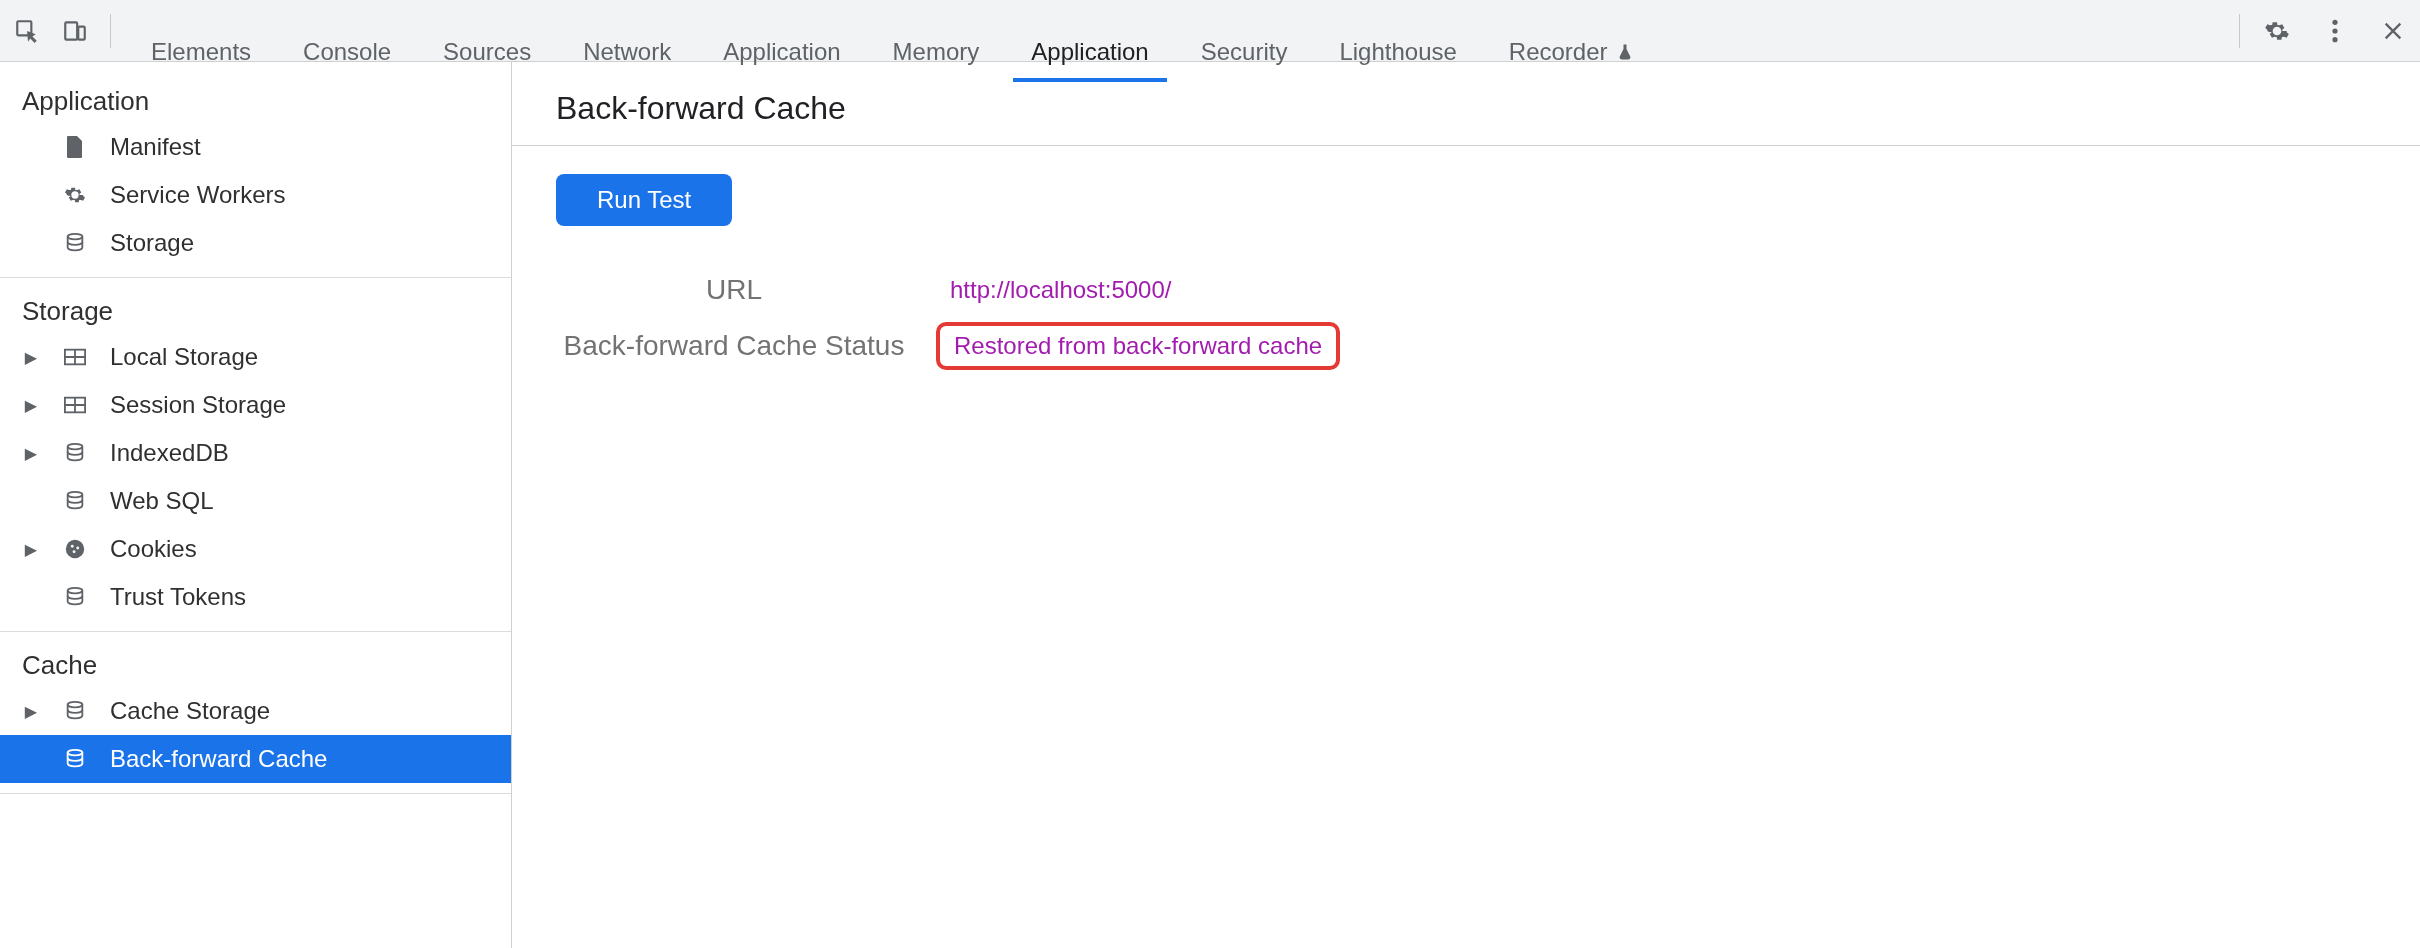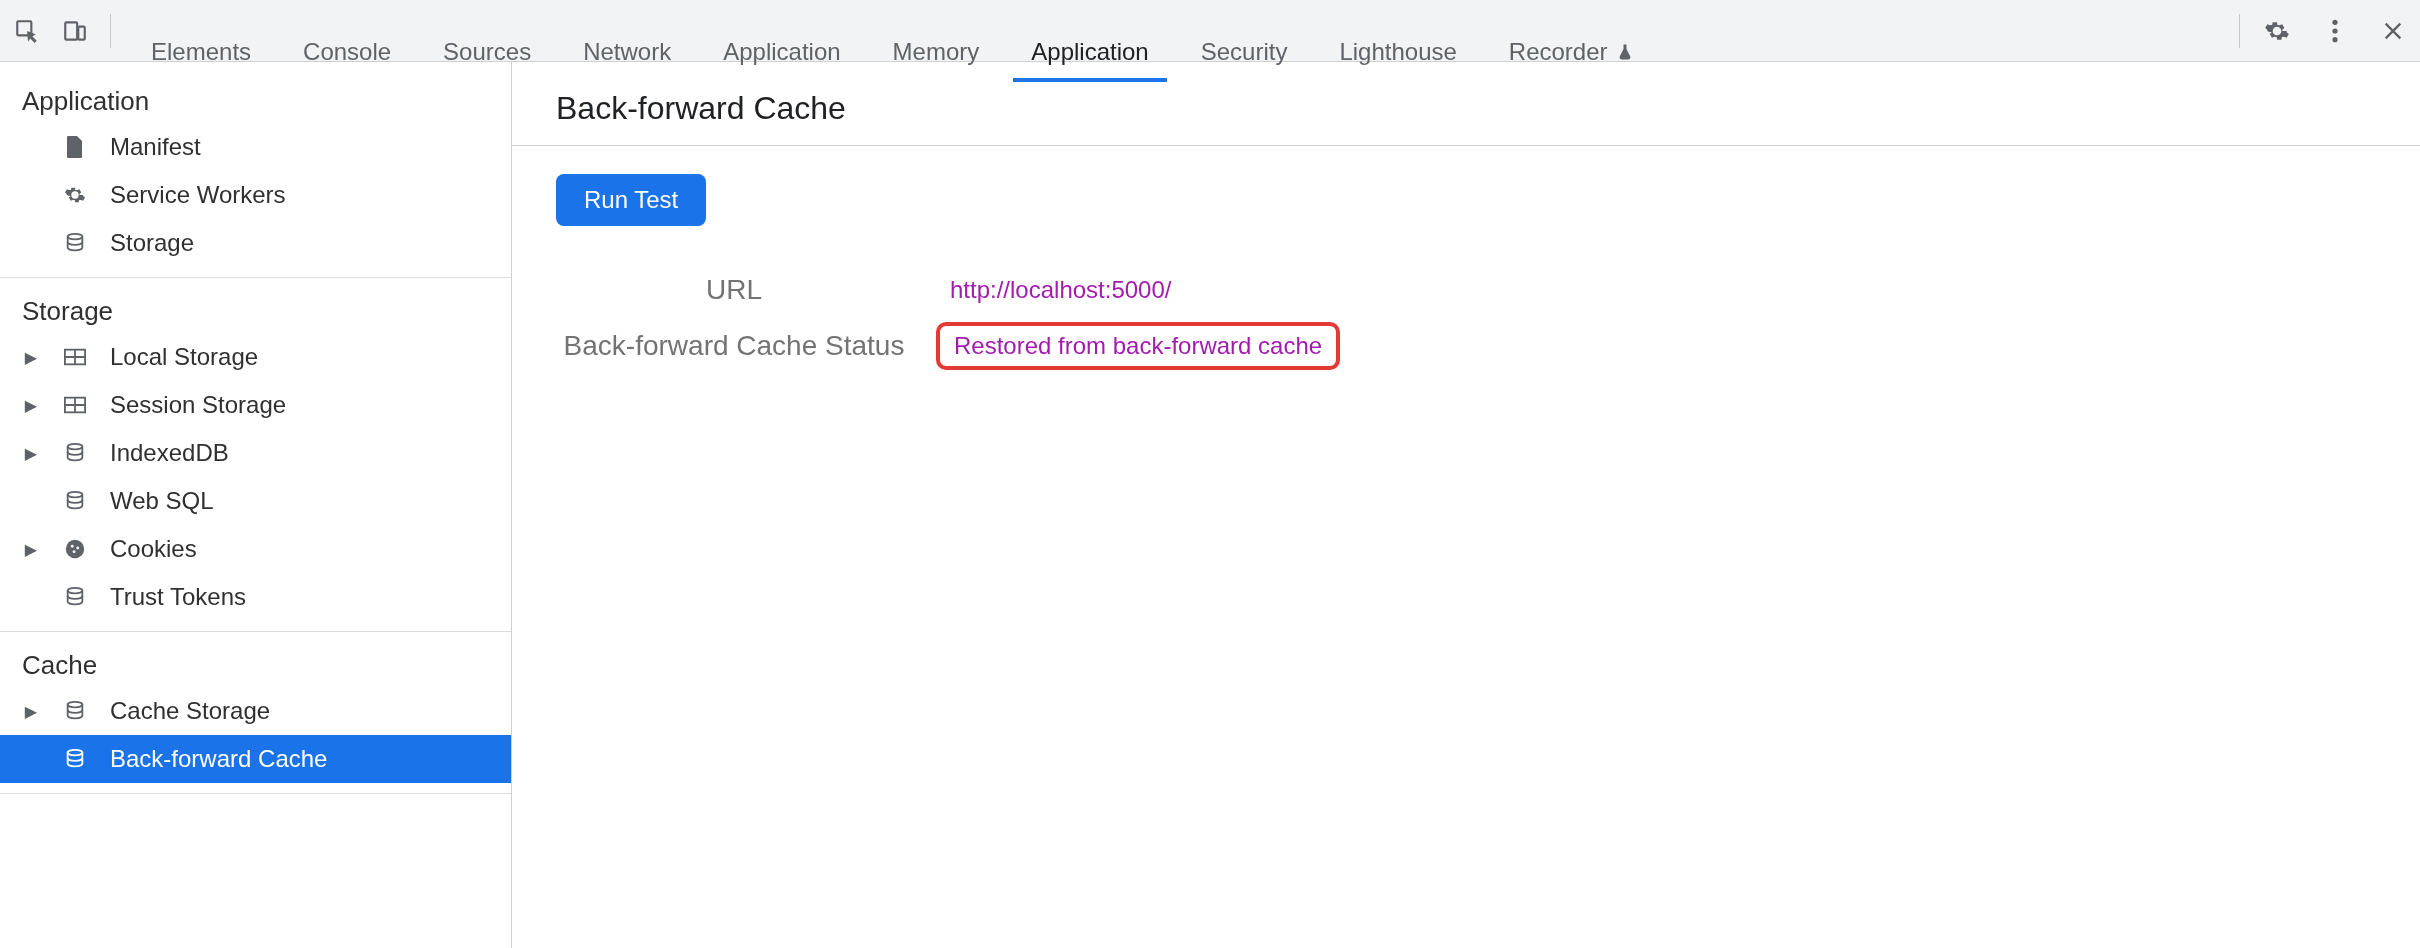--- a/index.html
+++ b/index.html
@@ -137,21 +137,21 @@
     font-weight: 500;
     color: #202124;
   }
   .content-body {
     padding: 28px 44px;
   }
   .primary-btn {
     display: inline-flex;
     align-items: center;
     height: 52px;
-    padding: 0 28px;
+    padding: 0 41px;
     background: #1a73e8;
     color: #fff;
     font-size: 24px;
     font-weight: 500;
     border: none;
     border-radius: 8px;
     cursor: pointer;
   }
   .kv-table {
     margin-top: 36px;

